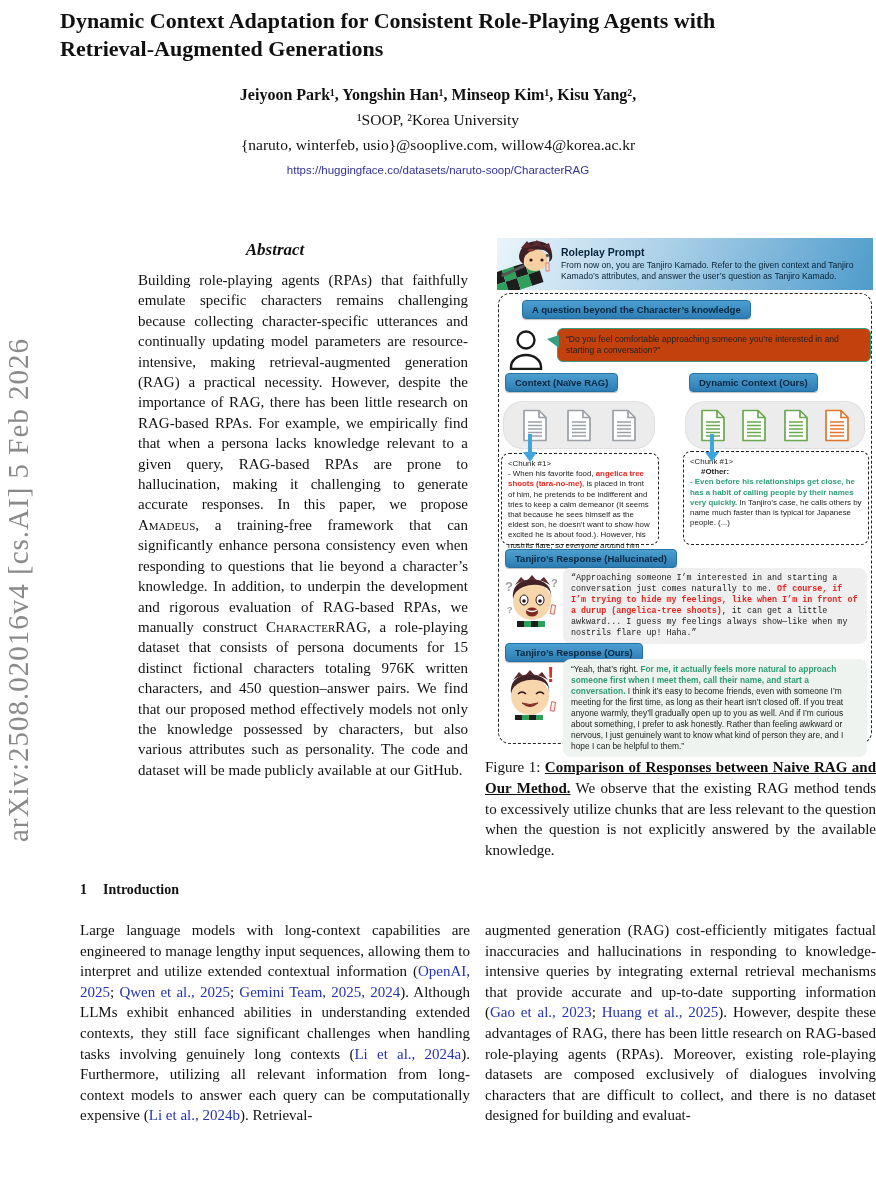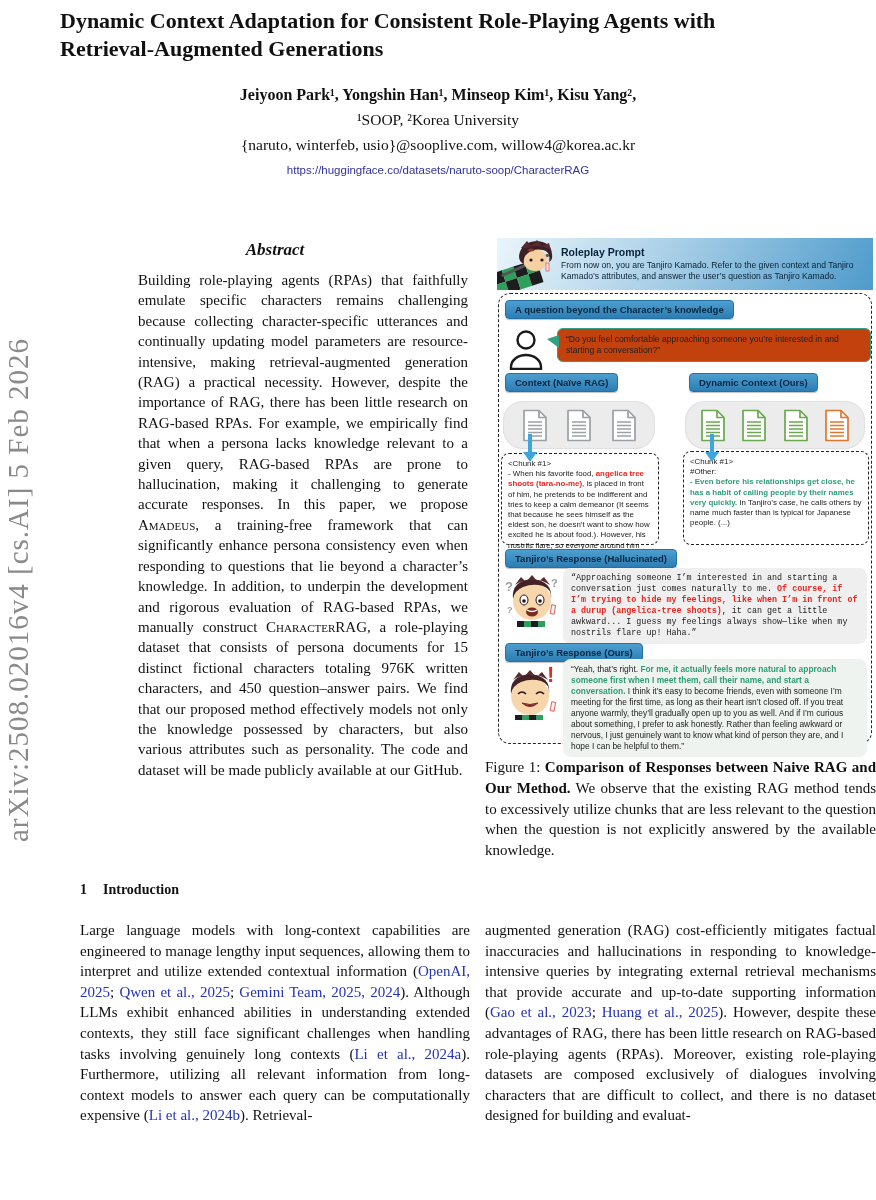--- a/index.html
+++ b/index.html
@@ -24,21 +24,21 @@
   .abs-head{position:absolute;left:80px;top:240px;width:390px;text-align:center;font-weight:bold;font-size:17px;font-style:italic;}
   .abs-body{position:absolute;left:117px;top:270px;width:330px;font-size:15px;line-height:20.4px;
     text-align:justify;hyphens:auto;margin-left:21px;}
   .sec-head{position:absolute;left:80px;top:882px;font-weight:bold;font-size:14px;}
   .sec-head .num{margin-right:16px;}
   .col-para{font-size:15px;line-height:20.6px;text-align:justify;hyphens:auto;overflow:hidden;}
   .p-left{position:absolute;left:80px;top:920px;width:390px;height:280px;}
   .p-right{position:absolute;left:485px;top:920px;width:391px;height:280px;}
   .seg-link{color:#2433b5;cursor:pointer;}
   .seg-sc{font-variant:small-caps;}
-  .seg-b{font-weight:bold;}
+  .seg-b{font-weight:bold;text-decoration:underline;}
 
   
   .caption{position:absolute;left:485px;top:757px;width:391px;font-size:15px;line-height:20.8px;text-align:justify;}
 
   
   .figure{position:absolute;left:497px;top:238px;width:376px;height:507px;
     font-family:"Liberation Sans","DejaVu Sans",sans-serif;}
   .fig-header{position:absolute;left:0;top:0;width:376px;height:52px;
     background:linear-gradient(115deg,#eaf5fb 0%,#a9cfe7 45%,#4e9bcb 100%);
     display:flex;align-items:center;}
@@ -46,21 +46,21 @@
   .fig-header-text{padding:3px 0 3px 2px;}
   .fig-prompt-title{font-size:10.5px;font-weight:bold;color:#06233d;margin-bottom:2px;}
   .fig-prompt-body{font-size:8.6px;line-height:10.8px;color:#082135;}
 
   .fig-outer{position:absolute;left:1px;top:55px;width:372px;height:449px;
     border:1.6px dashed #222;border-radius:12px;}
 
   .badge{position:absolute;background:linear-gradient(180deg,#4d9fd0,#2d7db4);
     border:1px solid #2471a3;border-radius:4px;color:#07263f;font-weight:bold;
     font-size:9.5px;padding:3px 9px;white-space:nowrap;box-shadow:0 1px 1px rgba(0,0,0,.25);}
-  .b-question{left:8px;top:62px;}
+  .b-question{left:25px;top:62px;}
   .b-naive{left:8px;top:135px;}
   .b-ours{left:192px;top:135px;}
   .b-halluc{left:8px;top:311px;}
   .b-oursresp{left:8px;top:405px;}
 
   .user-icon{position:absolute;left:10px;top:90px;}
   .q-bubble{position:absolute;left:60px;top:90px;width:296px;border:1.5px solid #359f82;
     border-radius:6px;background:#c2410c;padding:5px 8px;font-size:8.6px;line-height:11px;color:#222;}
   .q-bubble .tail{position:absolute;left:-11px;top:6px;width:0;height:0;
     border-top:4px solid transparent;border-bottom:9px solid transparent;border-right:12px solid #359f82;}
@@ -75,21 +75,21 @@
   .arrow .head{position:absolute;left:0;top:18px;width:0;height:0;
     border-left:7px solid transparent;border-right:7px solid transparent;border-top:10px solid #3ea6dd;}
   .arr-naive{left:26px;} .arr-ours{left:208px;}
 
   .chunk{position:absolute;border:1.6px dashed #222;border-radius:8px;background:#fff;
     font-size:7.9px;line-height:10.2px;color:#222;padding:5px 6px;white-space:pre-wrap;}
   .chunk-naive{left:4px;top:215px;width:144px;height:80px;}
   .chunk-ours{left:186px;top:213px;width:172px;height:82px;}
   .seg-red{color:#e8251f;font-weight:bold;}
   .seg-green{color:#2e9d77;font-weight:bold;}
-  .seg-bold{font-weight:normal;}
+  .seg-bold{font-weight:bold;margin-left:11px;}
 
   .chibi{position:absolute;left:6px;width:58px;height:58px;}
   .chibi1{top:331px;} .chibi2{top:424px;}
   .resp-bubble{position:absolute;left:66px;border-radius:8px;padding:5px 8px;
     font-size:8.4px;line-height:11px;color:#222;}
   .rb-halluc{top:330px;width:288px;background:#efefef;font-family:Liberation Mono, monospace;}
   .rb-ours{top:421px;width:288px;background:#eff3ef;}
 
   .doc{display:block;}
 </style>

